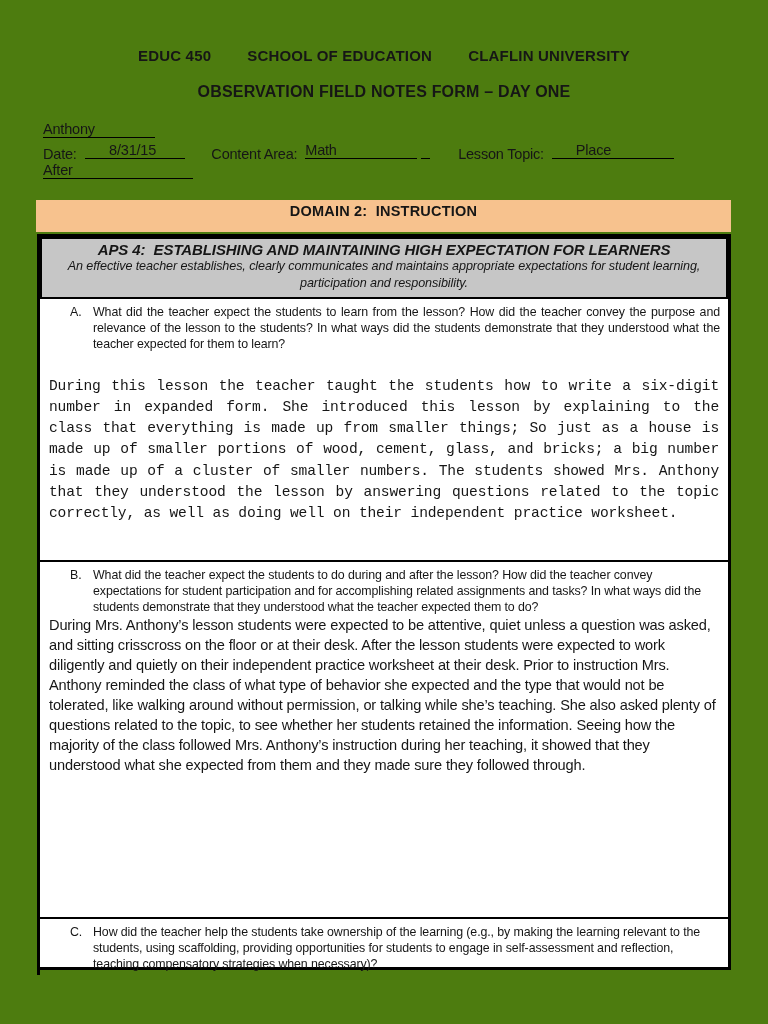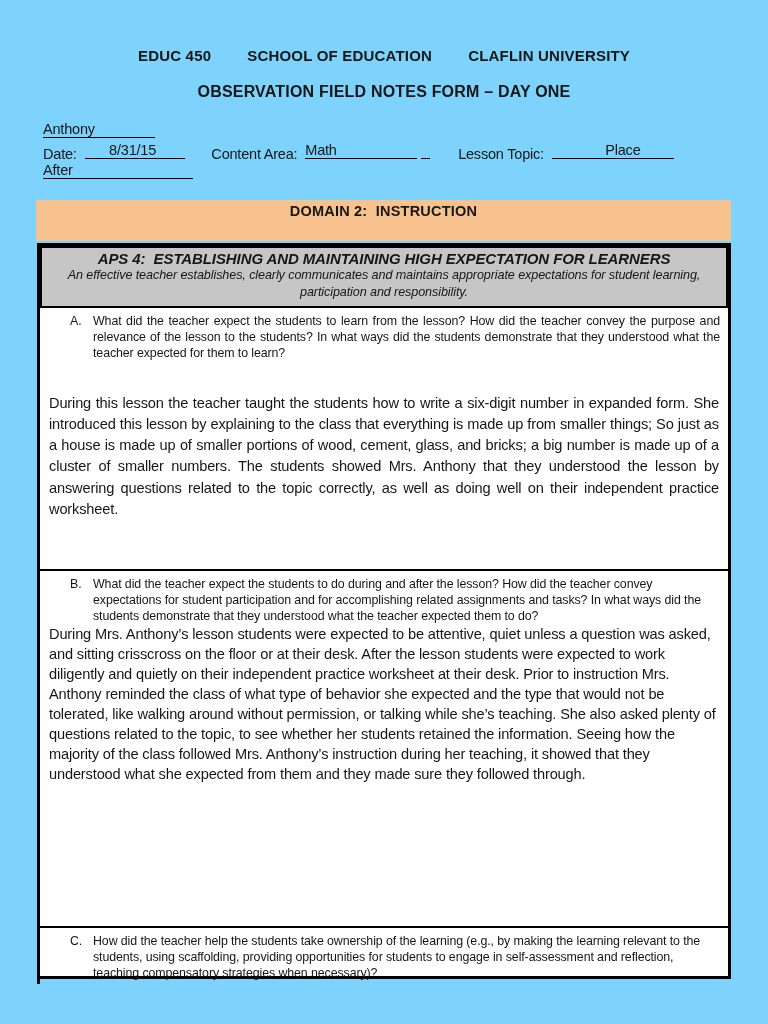--- a/index.html
+++ b/index.html
@@ -8,21 +8,21 @@
     --border-color:#000000;
     --text-color:#161616;
   }
   *{margin:0;padding:0;box-sizing:border-box;}
   html,body{width:768px;background:#ffffff;}
   body{
     font-family:"Liberation Sans","DejaVu Sans",sans-serif;
     color:var(--text-color);
     -webkit-font-smoothing:antialiased;
   }
-  .page{position:relative;width:768px;height:1024px;overflow:hidden;background:#7dd3fc;}
+  .page{position:relative;width:768px;height:1024px;overflow:hidden;background:#4d7c0f;}
 
   
   .hdr{
     margin-top:47px;
     display:flex;justify-content:center;gap:36px;
     font-weight:bold;font-size:15px;letter-spacing:.2px;
   }
   .form-title{
     margin-top:19px;text-align:center;
     font-weight:bold;font-size:16px;letter-spacing:.2px;
@@ -37,29 +37,29 @@
     line-height:15px;height:16px;white-space:nowrap;overflow:hidden;
   }
   .fill:after{content:"\a0";}
   .lbl{display:inline-block;}
   .f-cand{width:281px;padding-left:5px;}
   .f-tail{width:9px;margin-left:4px;}
   .f-coop{width:121px;margin-left:3px;padding-left:6px;}
   .f-anthony{width:112px;}
   .f-date{width:100px;margin-left:4px;text-align:center;}
   .f-content{width:112px;margin-left:4px;text-align:left;}
-  .f-topic{width:122px;margin-left:4px;text-align:center;padding-left:24px;}
+  .f-topic{width:122px;margin-left:4px;padding-left:24px;}
   .f-value{width:150px;}
   .sp-coop{margin-left:40px;}
   .sp-content{margin-left:23px;}
   .sp-topic{margin-left:24px;}
 
   
   .domain-bar{
-    margin:16px 37px 0 36px;height:41px;line-height:23px;
+    margin:16px 37px 0 36px;height:32px;line-height:23px;
     background:var(--domain-bg);
     text-align:center;font-weight:bold;font-size:14.5px;letter-spacing:.2px;
   }
 
   
   .form-table{margin:2px 37px 0 37px;border:3px solid var(--border-color);background:#fff;}
   .aps-cell{
     background:var(--aps-bg);
     border:2px solid var(--border-color);
     text-align:center;padding:3px 12px 5px;
@@ -71,21 +71,21 @@
   .row-a{height:261px;}
   .row-b{height:357px;border-top:2px solid var(--border-color);}
   .row-c{height:50px;border-top:2.5px solid var(--border-color);}
 
   .q{display:flex;font-size:12.4px;line-height:16px;padding:2px 1px 0 23px;letter-spacing:-.1px;}
   .qletter{flex:0 0 23px;}
   .qtext{flex:1;}
   .q-justify .qtext{text-align:justify;}
 
   .answer{font-size:14.6px;letter-spacing:-.15px;padding:0 2px;}
-  .answer-a{margin-top:32px;line-height:21.3px;text-align:justify;}
+  .answer-a{margin-top:24px;line-height:21.3px;text-align:justify;font-family:Liberation Mono, monospace;}
   .answer-b{line-height:20px;}
 
   .table-tail{width:3px;height:5px;background:var(--border-color);margin-left:37px;}
 </style>
 </head>
 <body>
 
 <div class="page">
 
   <div class="hdr">

